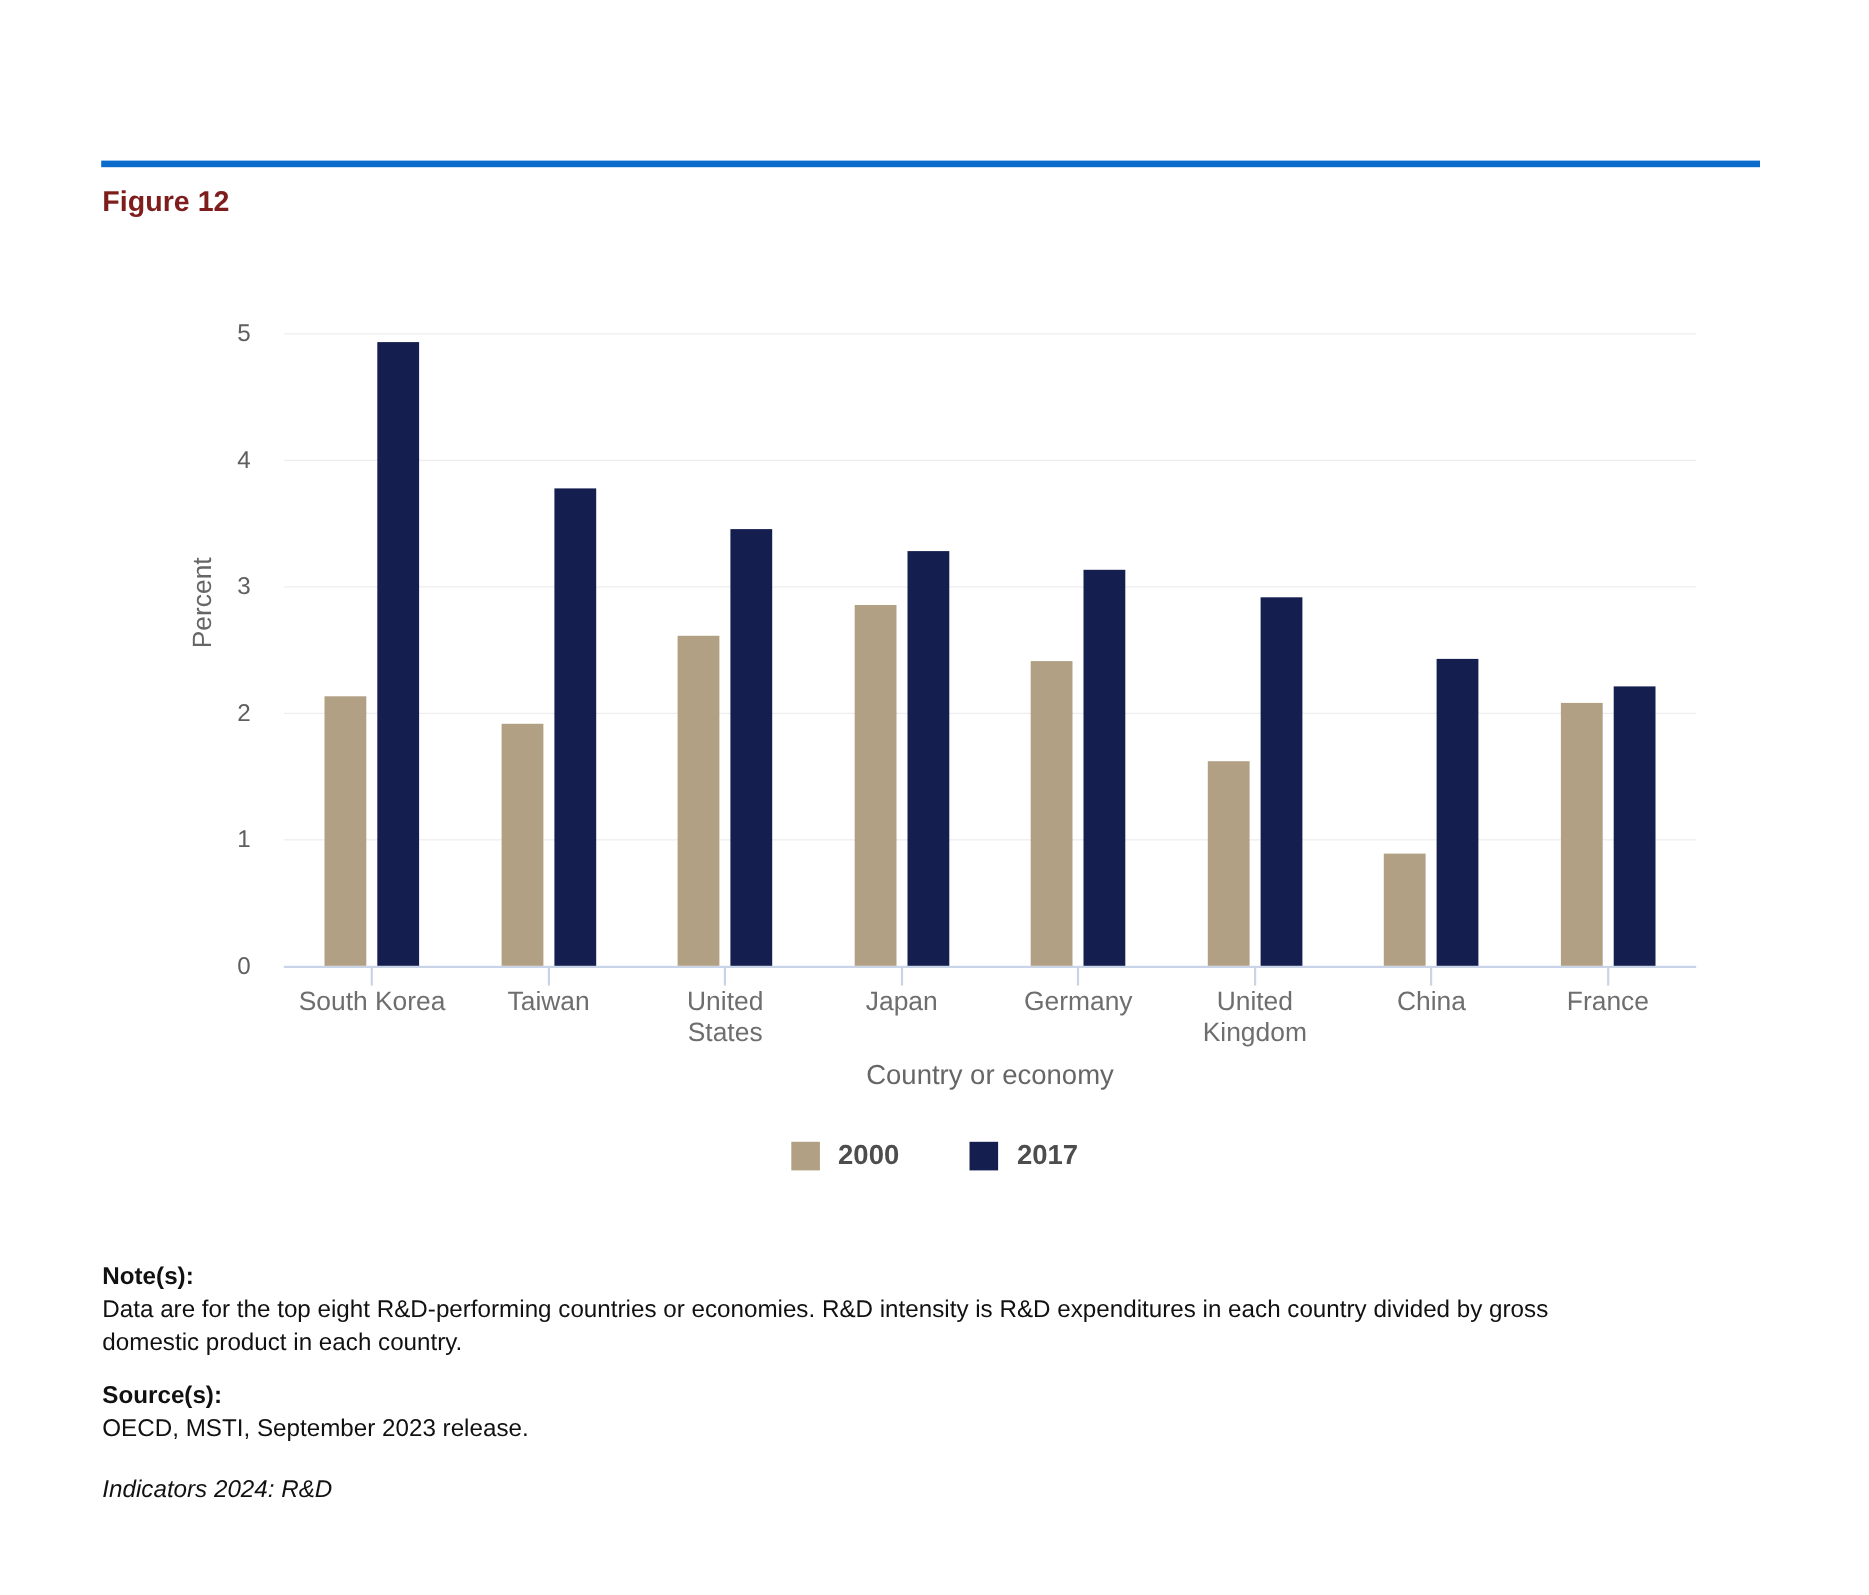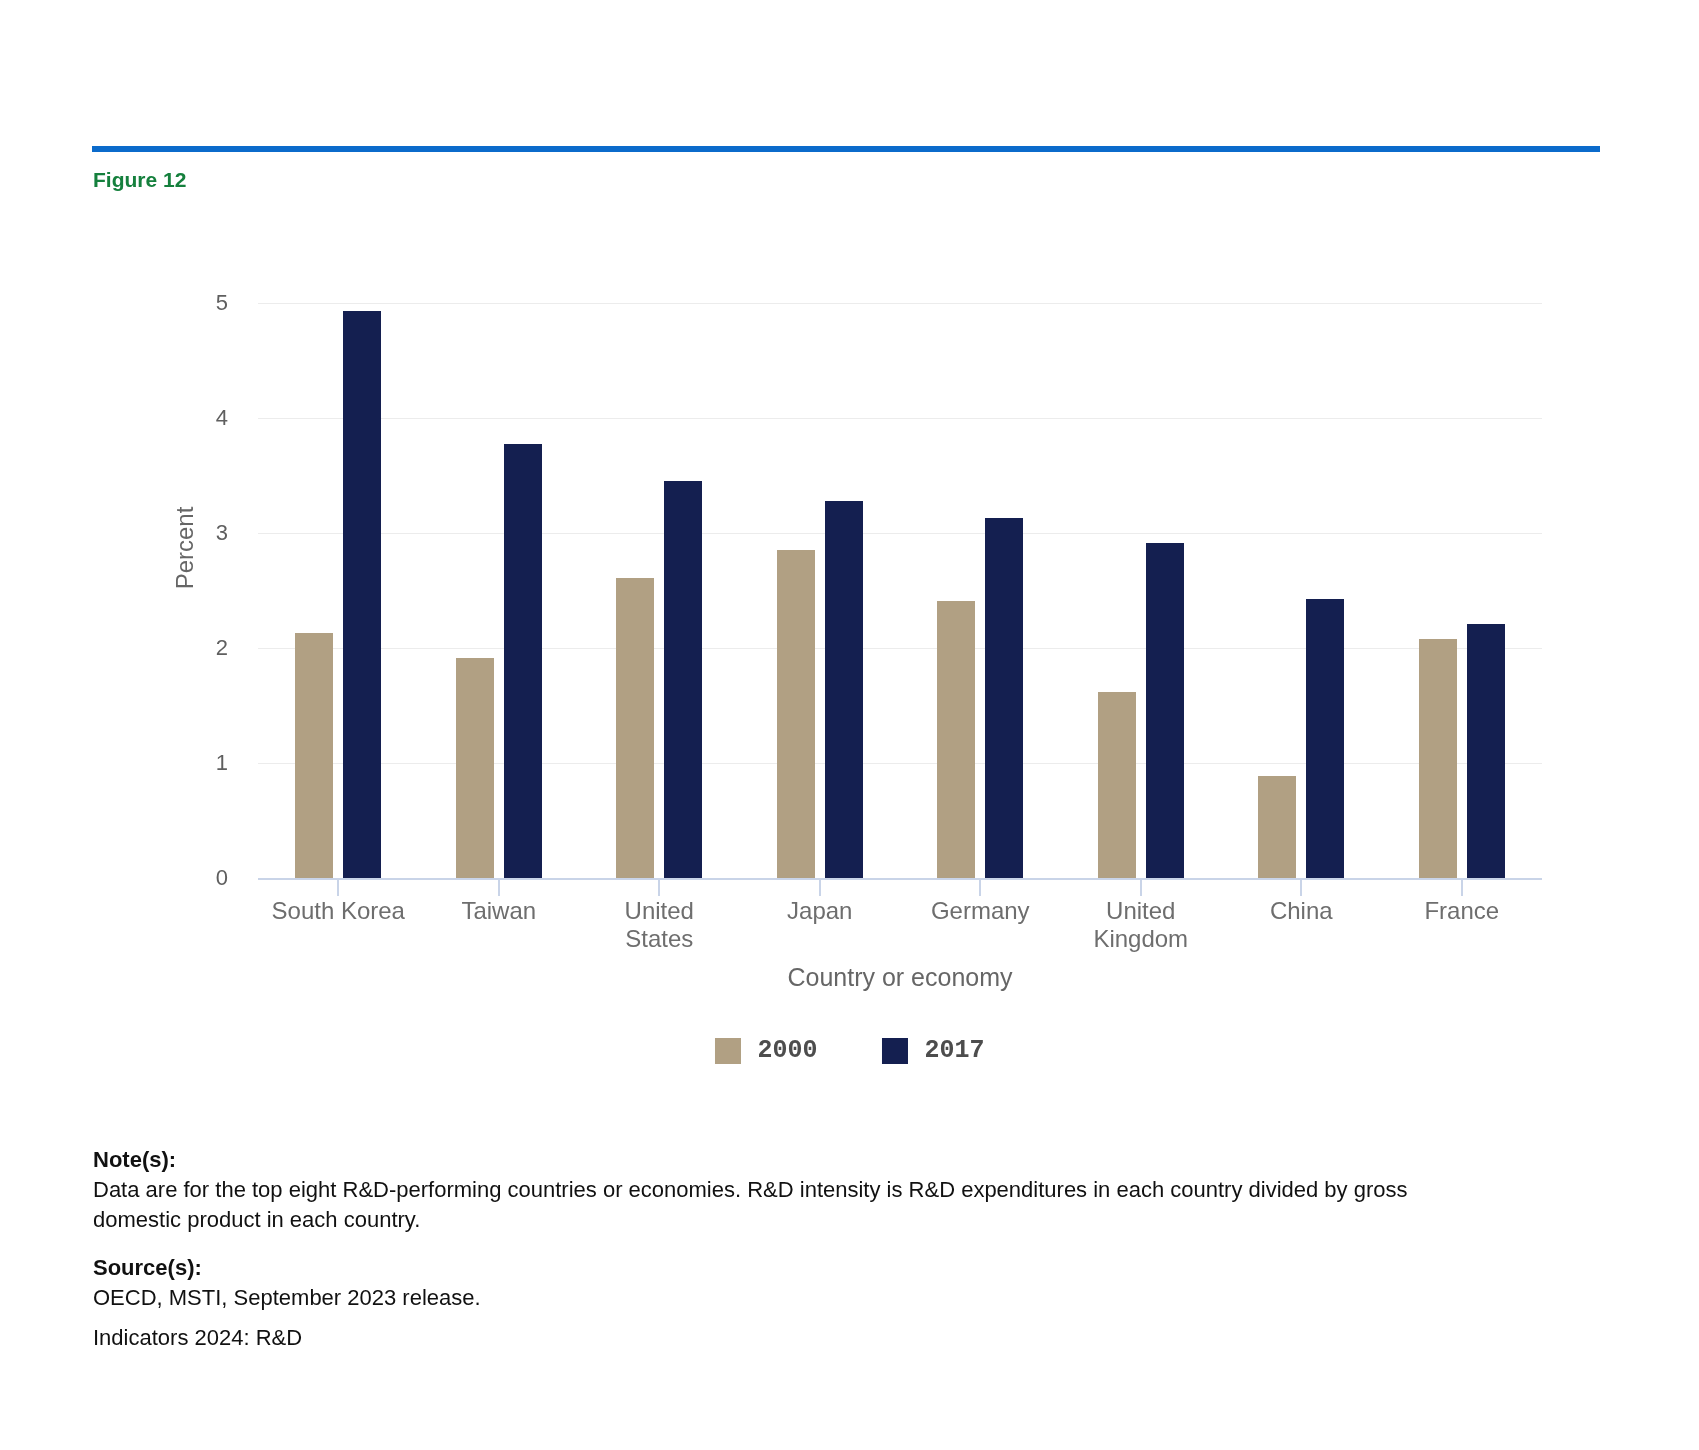--- a/index.html
+++ b/index.html
@@ -22,23 +22,23 @@
   }
   .doc-header .sep { margin:0 14px; font-weight:400; color:#4a4a4a; }
   .blue-rule {
     position:absolute;
     left:92px; top:146px;
     width:1508px; height:6px;
   }
   .figure-label {
     position:absolute;
     left:93px; top:168px;
-    font-size:21px;
+    font-size:26px;
     font-weight:700;
-    color:#15803d;
+    color:#7f1d1d;
   }
   .chart-title {
     position:absolute;
     left:93px; top:207px;
     font-size:22px;
     font-weight:700;
     color:#141414;
   }
   #chart { position:absolute; left:0; top:0; width:100%; height:100%; }
   .gridline { position:absolute; height:1px; background:#ececec; }
@@ -77,36 +77,35 @@
     color:#666666;
     white-space:nowrap;
   }
   .legend {
     position:absolute;
     left:50%; top:1036px;
     transform:translateX(-50%);
     display:flex;
     align-items:flex-end;
     gap:64px;
-    font-family:Liberation Mono, monospace;
   }
   .legend-item { display:flex; align-items:center; gap:17px; }
   .legend-swatch { width:26px; height:26px; }
   .legend-label { font-size:25px; font-weight:700; color:#4d4d4d; }
   .notes {
     position:absolute;
     left:93px; top:1145px;
     width:1395px;
     font-size:22px;
     line-height:30px;
     color:#111111;
   }
   .notes .bold { font-weight:700; }
   .notes .block-gap { margin-top:18px; }
-  .footer-italic { margin-top:10px; }
+  .footer-italic { font-style:italic; margin-top:26px; }
 </style>
 </head>
 <body>
 
 <div class="page">
 
 
   <div class="blue-rule" style="background: rgb(11, 107, 203);"></div>
 
   <div class="figure-label">Figure 12</div>

